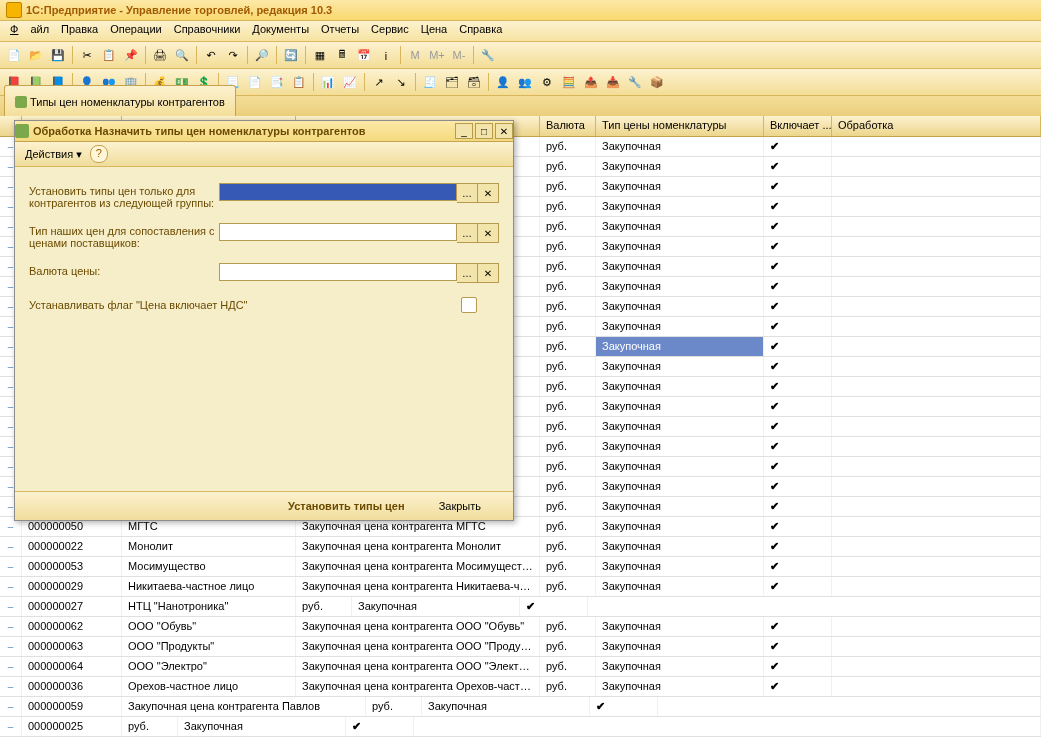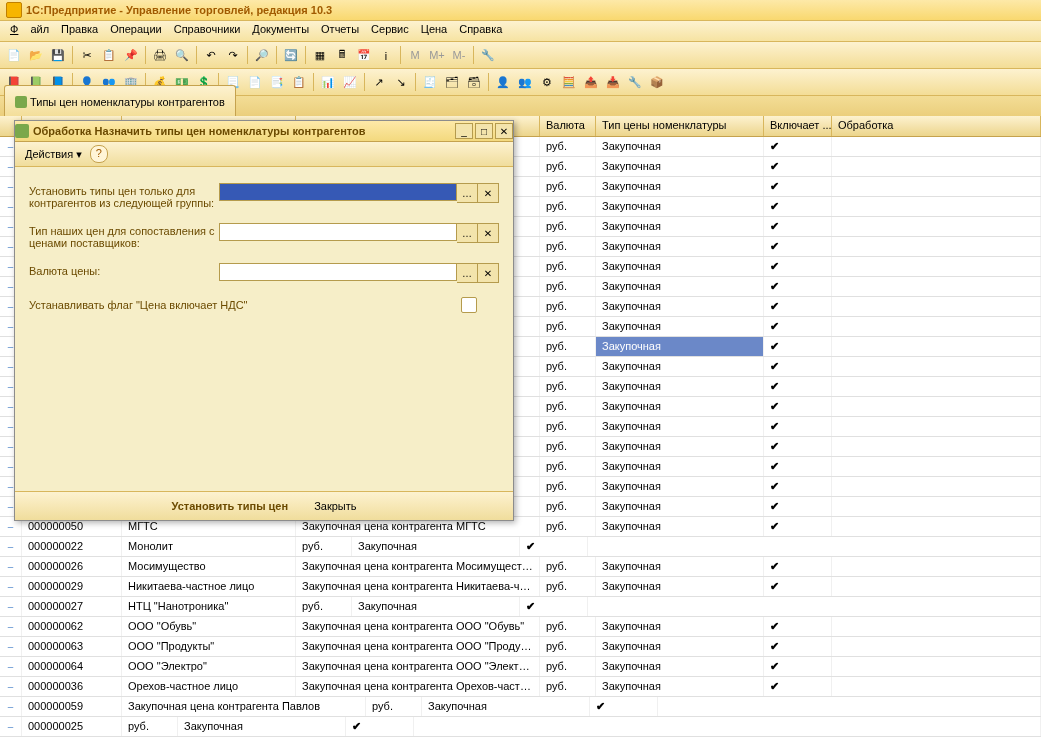--- a/index.html
+++ b/index.html
@@ -41,21 +41,21 @@
 .modal-toolbar .act{padding:2px 4px}
 .modal-toolbar .help{width:16px;height:16px;border:1px solid #c5a24e;border-radius:8px;text-align:center;line-height:14px;color:#a05a00;background:#fff5d7}
 .modal-body{padding:16px 14px 8px;min-height:300px}
 .form-row{display:flex;align-items:flex-start;margin-bottom:14px}
 .form-row .lbl{width:190px;color:#6b4a00;padding-top:2px}
 .form-row .fld{flex:1;display:flex}
 .fld input[type=text]{flex:1;height:18px;border:1px solid #b59b4d;background:#fff;padding:0 2px;box-sizing:border-box}
 .fld .pick,.fld .clr{width:20px;height:18px;border:1px solid #b59b4d;border-left:none;background:#f3e4ac;display:flex;align-items:center;justify-content:center;font-size:10px;cursor:default}
 .fld input.sel{background:#3659b5}
 .cb{width:14px;height:14px;border:1px solid #b59b4d;background:#fff;border-radius:2px}
-.modal-footer{border-top:1px solid #d8b65c;background:linear-gradient(#fdf2d0,#f0dd9c);height:28px;display:flex;align-items:center;justify-content:center;padding:0 3px;gap:10px}
+.modal-footer{border-top:1px solid #d8b65c;background:linear-gradient(#fdf2d0,#f0dd9c);height:28px;display:flex;align-items:center;justify-content:flex-end;padding:0 24px;gap:18px}
 .modal-footer .btn{padding:2px 8px;cursor:default}
 .modal-footer .btn.primary{font-weight:bold;color:#6b4a00}
 </style>
 </head>
 <body>
 <div class="app">
 
 <div class="titlebar">
   <span class="logo"></span>
   <span>1С:Предприятие - Управление торговлей, редакция 10.3</span>
@@ -357,28 +357,29 @@
           <div class="gc col-desc">Закупочная цена контрагента МГТС</div>
           <div class="gc col-cur">руб.</div>
           <div class="gc col-price price-col">Закупочная</div>
           <div class="gc col-incl"><span class="check">✔</span></div>
           <div class="gc col-note"></div>
         </div>
         <div class="grid-row">
           <div class="gc col-icon">⎯</div>
           <div class="gc col-code">000000022</div>
           <div class="gc col-name">Монолит</div>
-          <div class="gc col-cur">руб.</div>
-          <div class="gc col-price price-col">Закупочная</div>
-          <div class="gc col-incl"><span class="check">✔</span></div>
-          <div class="gc col-note"></div>
-        </div>
-        <div class="grid-row">
-          <div class="gc col-icon">⎯</div>
-          <div class="gc col-code">000000026</div>
+          <div class="gc col-desc">Закупочная цена контрагента Монолит</div>
+          <div class="gc col-cur">руб.</div>
+          <div class="gc col-price price-col">Закупочная</div>
+          <div class="gc col-incl"><span class="check">✔</span></div>
+          <div class="gc col-note"></div>
+        </div>
+        <div class="grid-row">
+          <div class="gc col-icon">⎯</div>
+          <div class="gc col-code">000000053</div>
           <div class="gc col-name">Мосимущество</div>
           <div class="gc col-desc">Закупочная цена контрагента Мосимущество</div>
           <div class="gc col-cur">руб.</div>
           <div class="gc col-price price-col">Закупочная</div>
           <div class="gc col-incl"><span class="check">✔</span></div>
           <div class="gc col-note"></div>
         </div>
         <div class="grid-row">
           <div class="gc col-icon">⎯</div>
           <div class="gc col-code">000000029</div>

